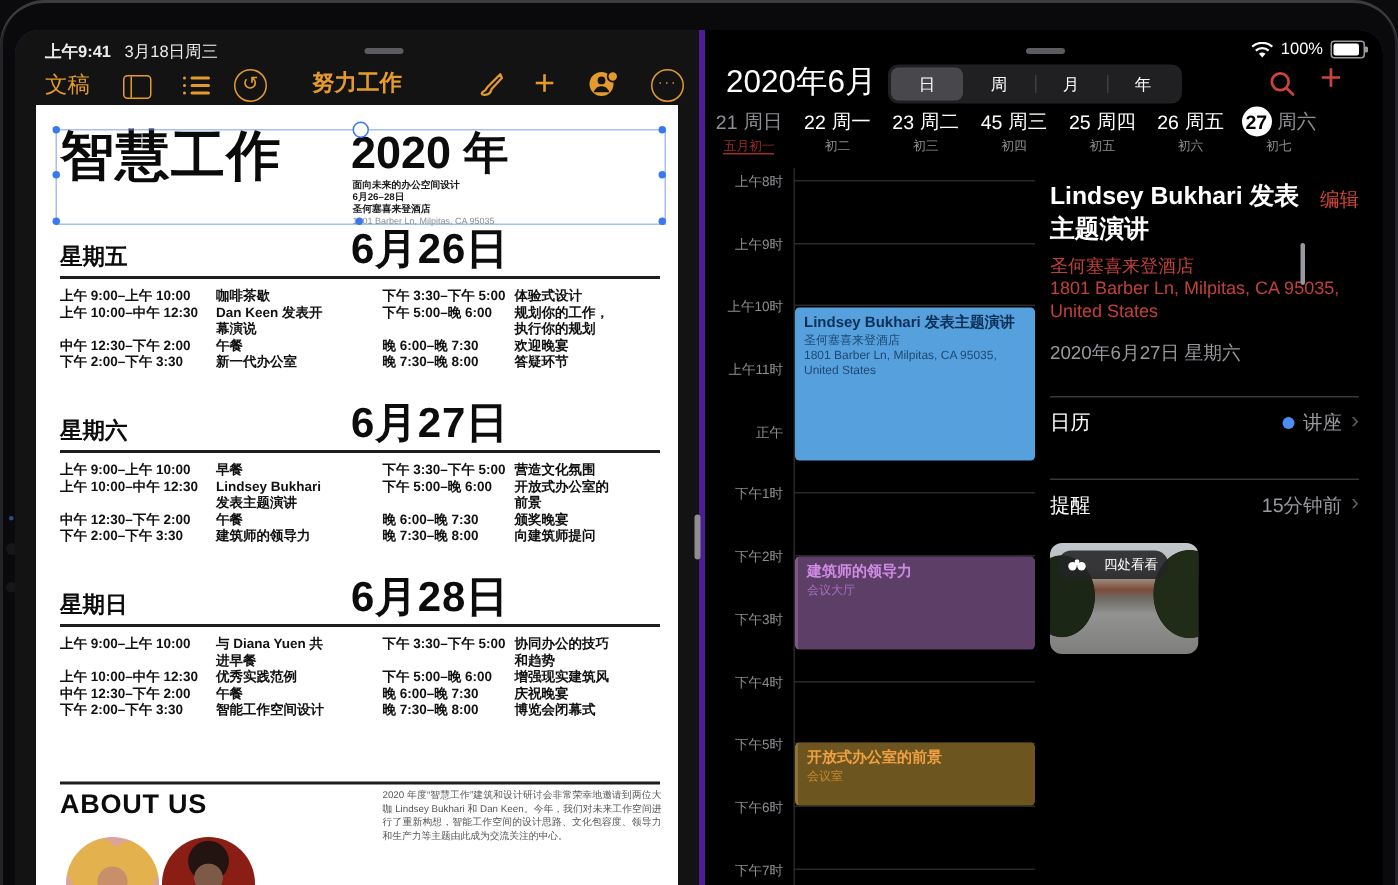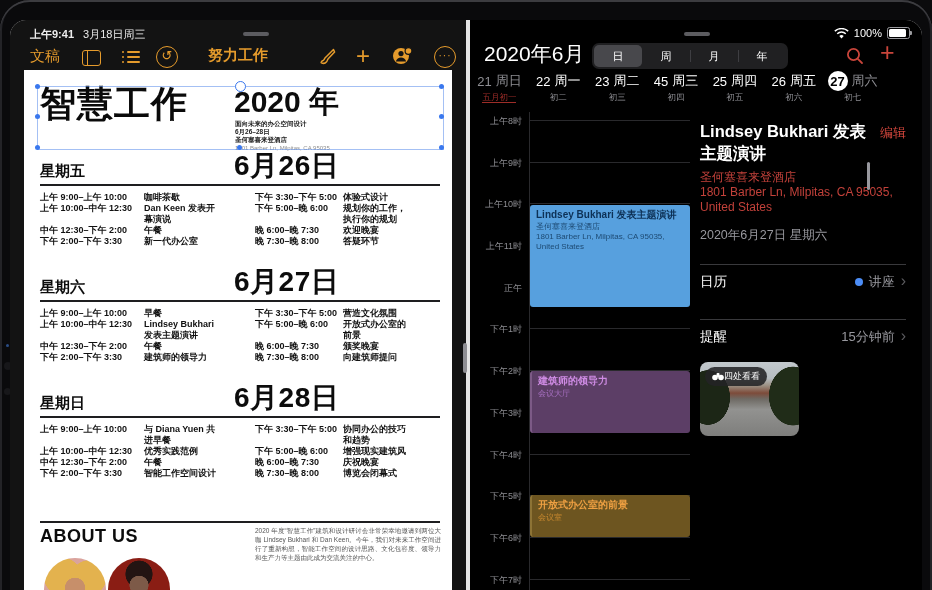--- a/index.html
+++ b/index.html
@@ -1,20 +1,20 @@
 <!DOCTYPE html>
 <html><head>
 <meta charset="utf-8">
 <style>
   html,body{margin:0;padding:0;background:#0b0b0d;width:932px;height:590px;overflow:hidden;
     font-family:"Liberation Sans","DejaVu Sans",sans-serif;-webkit-font-smoothing:antialiased;}
   .device{position:absolute;inset:0;background:#0a0a0c;border-radius:30px 30px 0 0;overflow:hidden;
     box-shadow:inset 0 2px 0 #3c3c40, inset 2px 0 0 #232327, inset -2px 0 0 #232327;}
   .bezel-dot{position:absolute;border-radius:50%;}
-  .screen{position:absolute;left:10px;top:20px;width:912px;height:570px;background:#e5e5e5;border-radius:16px 16px 0 0;overflow:hidden;}
+  .screen{position:absolute;left:10px;top:20px;width:912px;height:570px;background:#4c1d95;border-radius:16px 16px 0 0;overflow:hidden;}
 
   
   .divider-handle{position:absolute;left:453px;top:323px;width:4px;height:30px;border-radius:2px;background:#8e8e93;z-index:30;}
 
   
   .pages-app{position:absolute;left:0;top:0;width:456px;height:570px;background:#131313;overflow:hidden;}
   .p-status{position:absolute;left:20px;top:7px;color:#ececec;font-size:11px;display:flex;gap:9px;}
   .p-status .tm{font-weight:700;}
   .app-pill{position:absolute;top:12px;width:26px;height:4px;border-radius:2px;background:#5c5c60;}
   .p-toolbar{position:absolute;left:0;top:24px;width:100%;height:30px;color:#e59b2c;}
@@ -113,21 +113,21 @@
   .drow .lab{font-size:13.5px;color:#fff;}
   .drow .val{display:flex;align-items:center;gap:6px;font-size:13px;color:#98989e;}
   .bluedot{width:8px;height:8px;border-radius:50%;background:#4c8df6;}
   .chev{font-size:16px;color:#5a5a5e;line-height:1;margin-top:-2px;}
   .cards{margin-top:8px;display:flex;gap:8px;}
   .card{width:99px;height:74px;border-radius:8px;overflow:hidden;position:relative;}
   .card-street{background:
       radial-gradient(42px 52px at 8% 48%,#1c2616 0 52%,rgba(0,0,0,0) 53%),
       radial-gradient(46px 56px at 94% 46%,#202c18 0 52%,rgba(0,0,0,0) 53%),
       linear-gradient(180deg,#c2c8cc 0%,#b5bcc0 22%,#9b8f82 32%,#7d4b3a 42%,#6e6a64 50%,#929290 64%,#7e7e7c 100%);}
-  .la-pill{position:absolute;left:5px;top:5px;display:flex;align-items:center;gap:0;background:rgba(35,35,38,.88);
+  .la-pill{position:absolute;left:5px;top:5px;display:flex;align-items:center;gap:12px;background:rgba(35,35,38,.88);
       border-radius:10px;padding:3px 7px;color:#fff;font-size:9px;}
   .card-map{background:
       radial-gradient(30px 18px at 86% 6%,#2e4a30 0 60%,rgba(0,0,0,0) 61%),
       radial-gradient(40px 26px at 6% 98%,#6e5a26 0 50%,rgba(0,0,0,0) 51%),
       linear-gradient(115deg,rgba(0,0,0,0) 46%,#3d3d42 47% 49%,rgba(0,0,0,0) 50%),
       linear-gradient(100deg,rgba(0,0,0,0) 55%,#46464c 56% 60%,rgba(0,0,0,0) 61%),
       linear-gradient(25deg,rgba(0,0,0,0) 58%,#4a4536 59% 61%,rgba(0,0,0,0) 62%),#27272b;}
   .pin{position:absolute;left:50%;top:14px;margin-left:-8px;width:16px;height:16px;border-radius:50%;background:#e03b30;}
   .pin:before{content:"";position:absolute;left:5px;top:4px;width:5px;height:5px;border-radius:50%;background:#fff;}
   .pin:after{content:"";position:absolute;left:7px;top:15px;width:2px;height:5px;background:#e03b30;}

